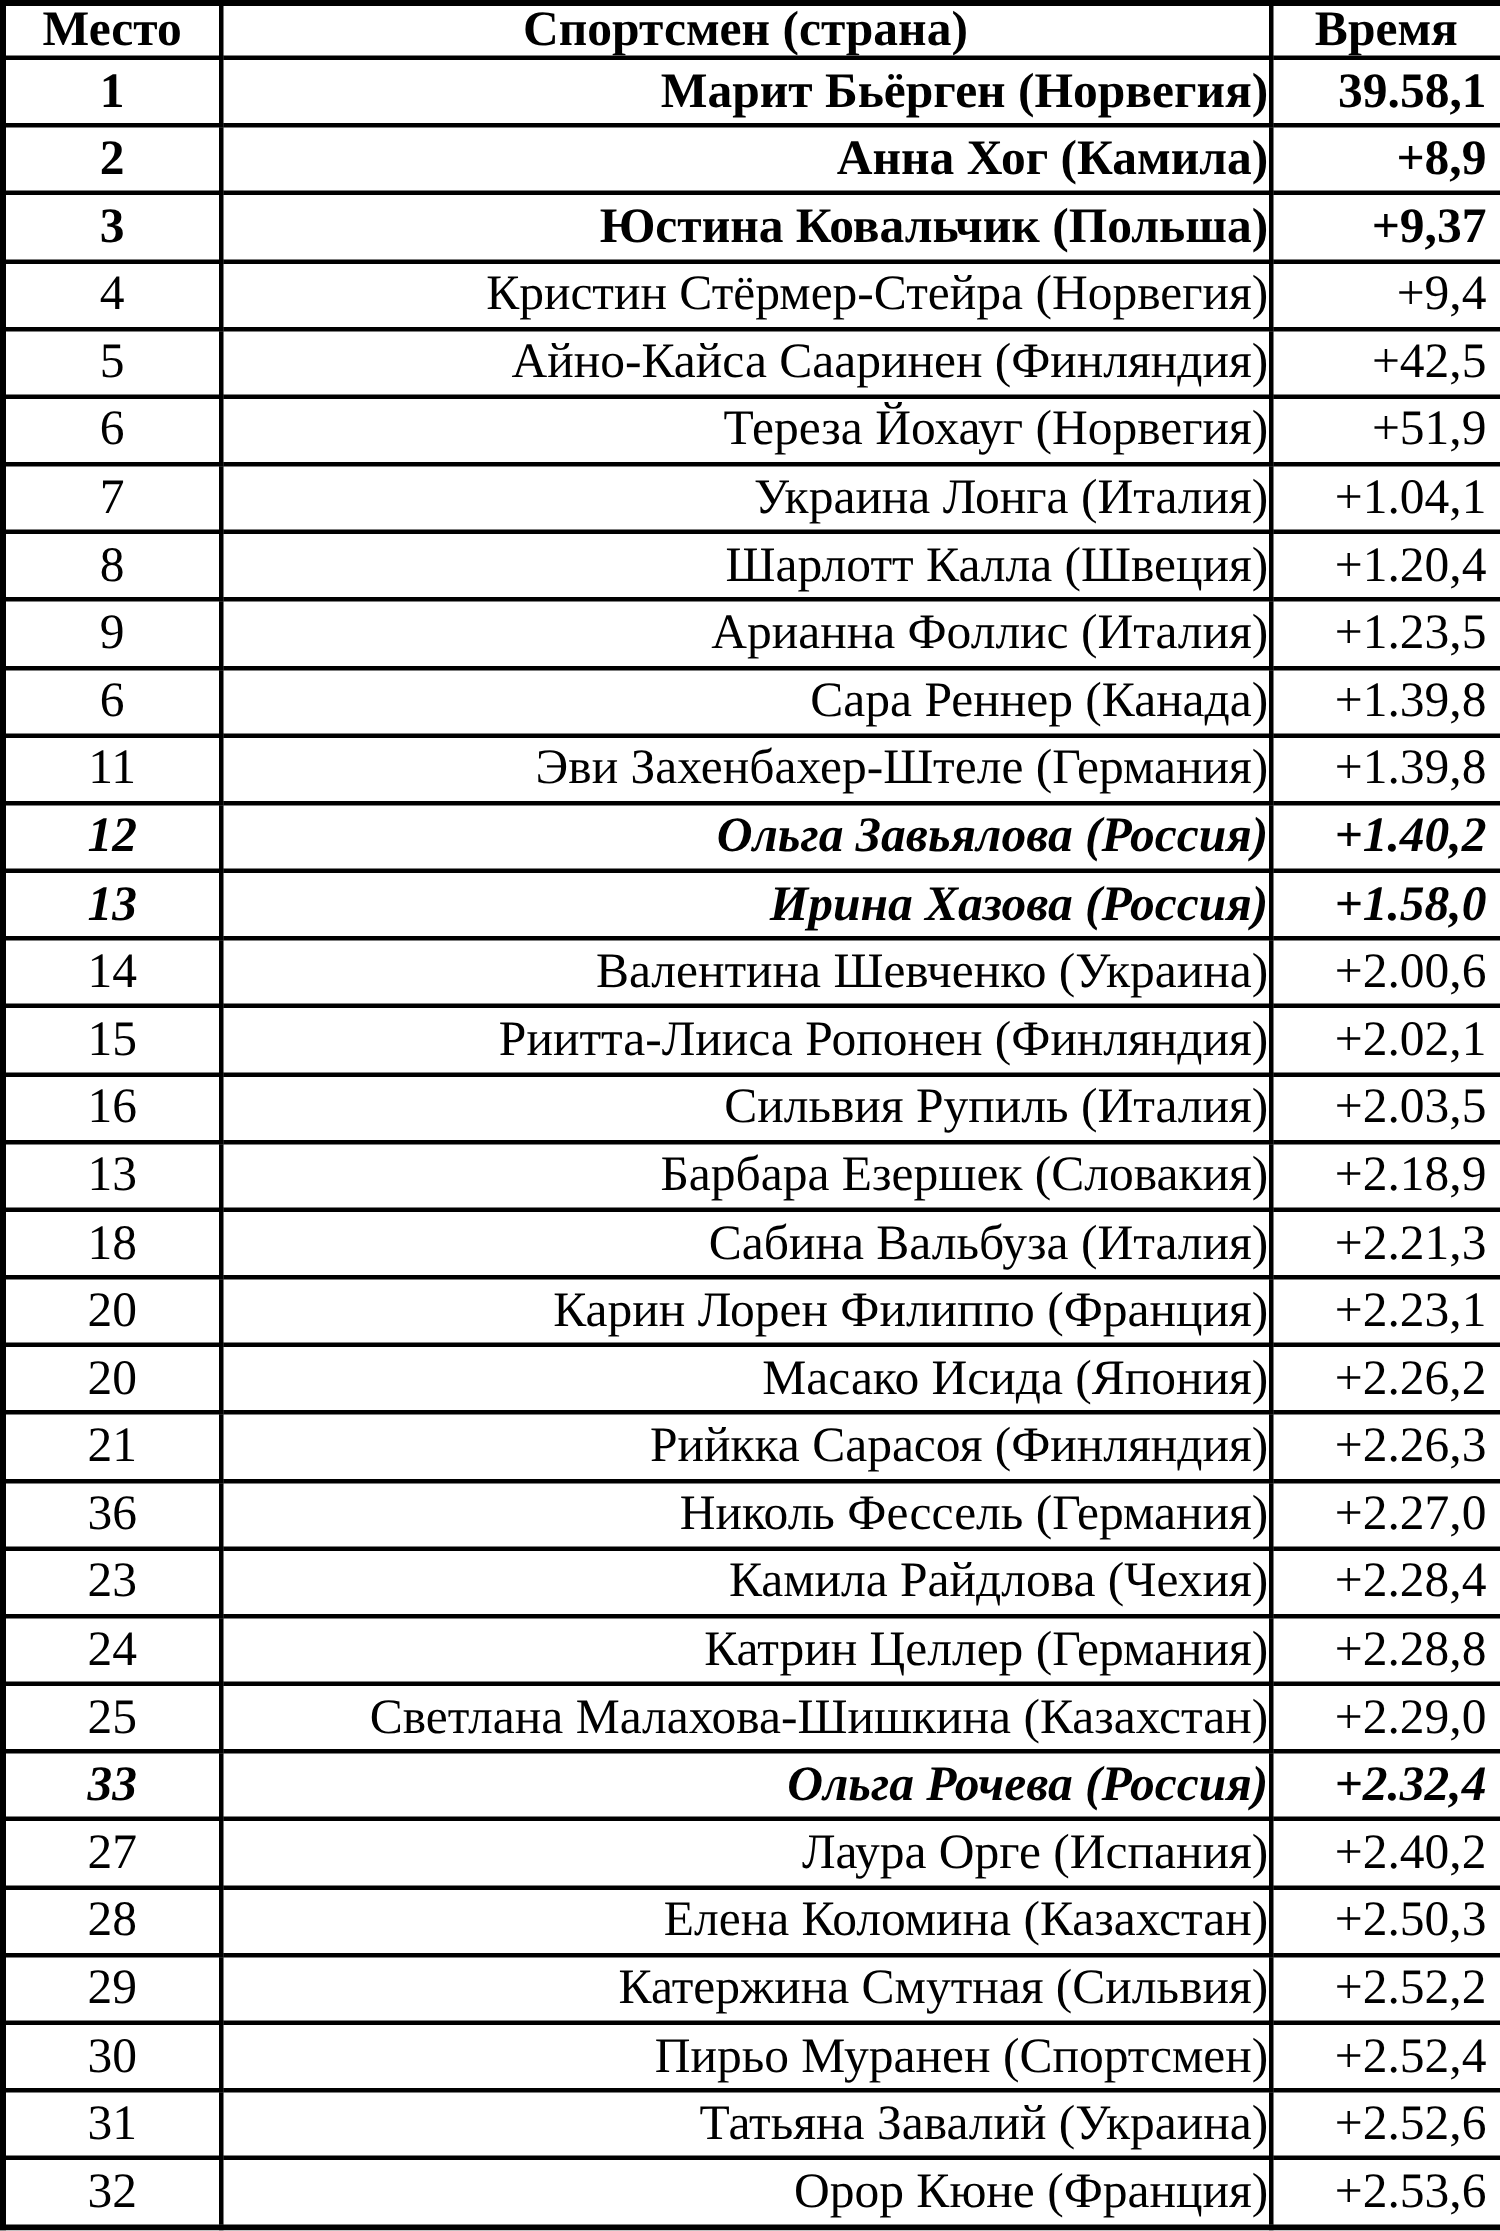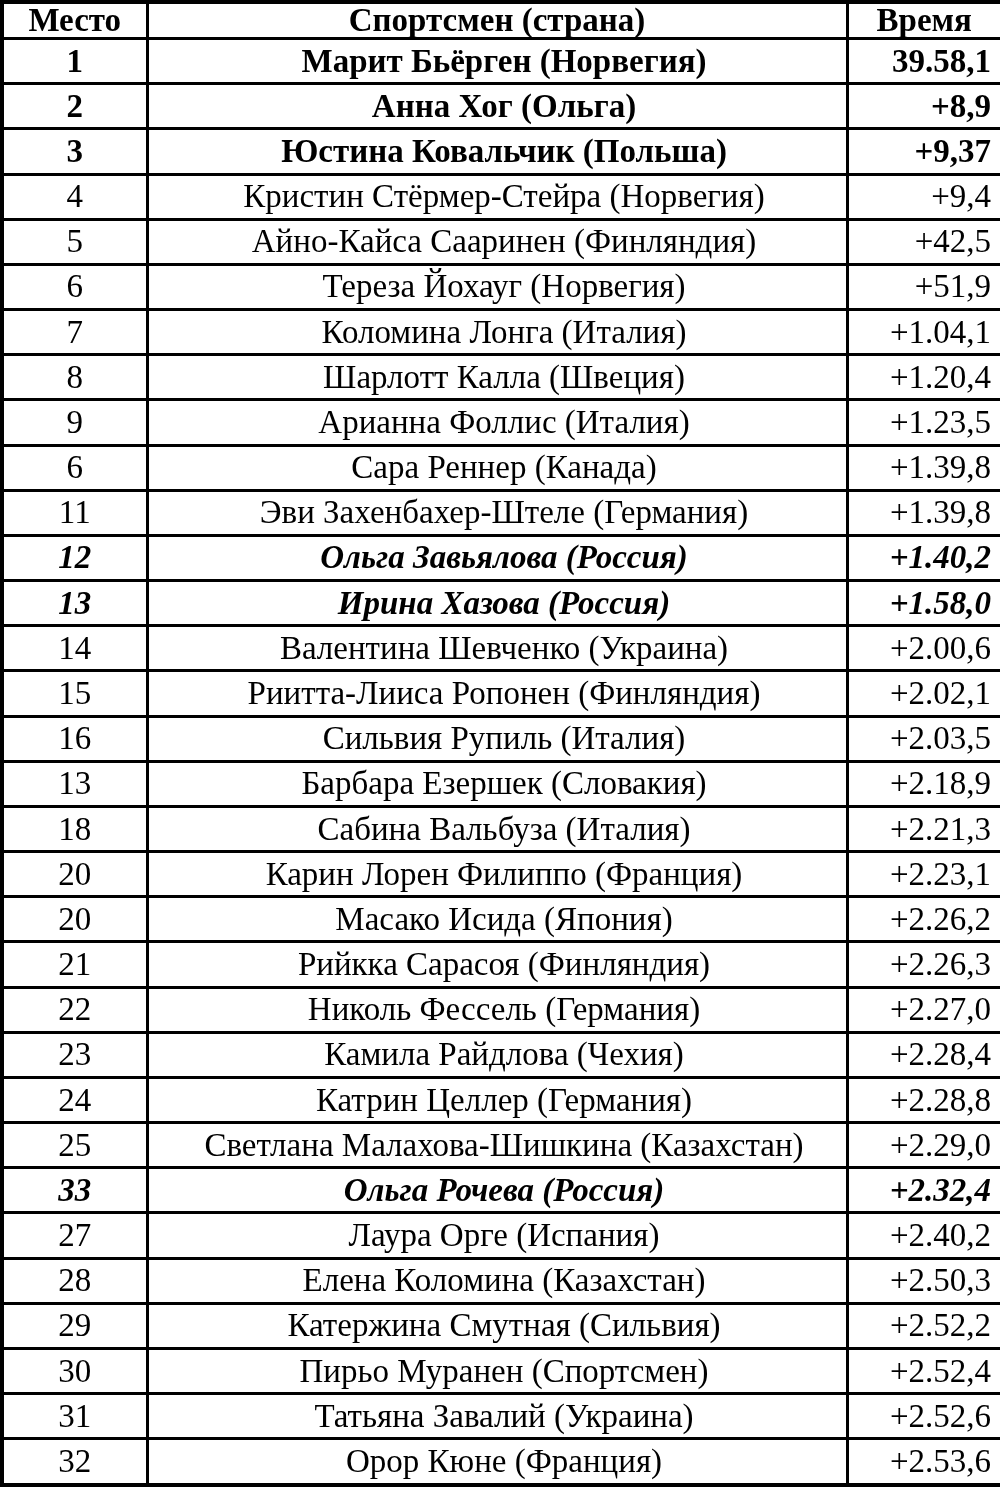--- a/index.html
+++ b/index.html
@@ -36,21 +36,21 @@
     white-space: nowrap;
   }
   th {
     font-weight: bold;
     text-align: center;
   }
   td.place {
     text-align: center;
   }
   td.athlete {
-    text-align: center;
+    text-align: right;
     padding-left: 14px;
   }
   td.time {
     text-align: right;
     padding-right: 9px;
   }
   tr.bold td {
     font-weight: bold;
   }
   tr.italic td {
@@ -77,21 +77,21 @@
     </thead>
     <tbody id="results-body">
   <tr class="bold">
     <td class="place">1</td>
     <td class="athlete">Марит Бьёрген (Норвегия)</td>
     <td class="time">39.58,1</td>
   </tr>
 
   <tr class="bold">
     <td class="place">2</td>
-    <td class="athlete">Анна Хог (Ольга)</td>
+    <td class="athlete">Анна Хог (Камила)</td>
     <td class="time">+8,9</td>
   </tr>
 
   <tr class="bold">
     <td class="place">3</td>
     <td class="athlete">Юстина Ковальчик (Польша)</td>
     <td class="time">+9,37</td>
   </tr>
 
   <tr>
@@ -107,21 +107,21 @@
   </tr>
 
   <tr>
     <td class="place">6</td>
     <td class="athlete">Тереза Йохауг (Норвегия)</td>
     <td class="time">+51,9</td>
   </tr>
 
   <tr>
     <td class="place">7</td>
-    <td class="athlete">Коломина Лонга (Италия)</td>
+    <td class="athlete">Украина Лонга (Италия)</td>
     <td class="time">+1.04,1</td>
   </tr>
 
   <tr>
     <td class="place">8</td>
     <td class="athlete">Шарлотт Калла (Швеция)</td>
     <td class="time">+1.20,4</td>
   </tr>
 
   <tr>
@@ -196,21 +196,21 @@
     <td class="time">+2.26,2</td>
   </tr>
 
   <tr>
     <td class="place">21</td>
     <td class="athlete">Рийкка Сарасоя (Финляндия)</td>
     <td class="time">+2.26,3</td>
   </tr>
 
   <tr>
-    <td class="place">22</td>
+    <td class="place">36</td>
     <td class="athlete">Николь Фессель (Германия)</td>
     <td class="time">+2.27,0</td>
   </tr>
 
   <tr>
     <td class="place">23</td>
     <td class="athlete">Камила Райдлова (Чехия)</td>
     <td class="time">+2.28,4</td>
   </tr>
 

